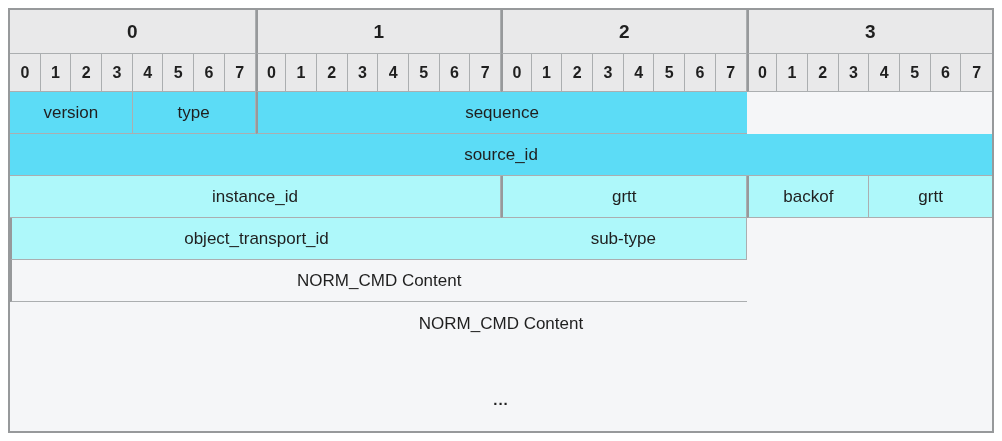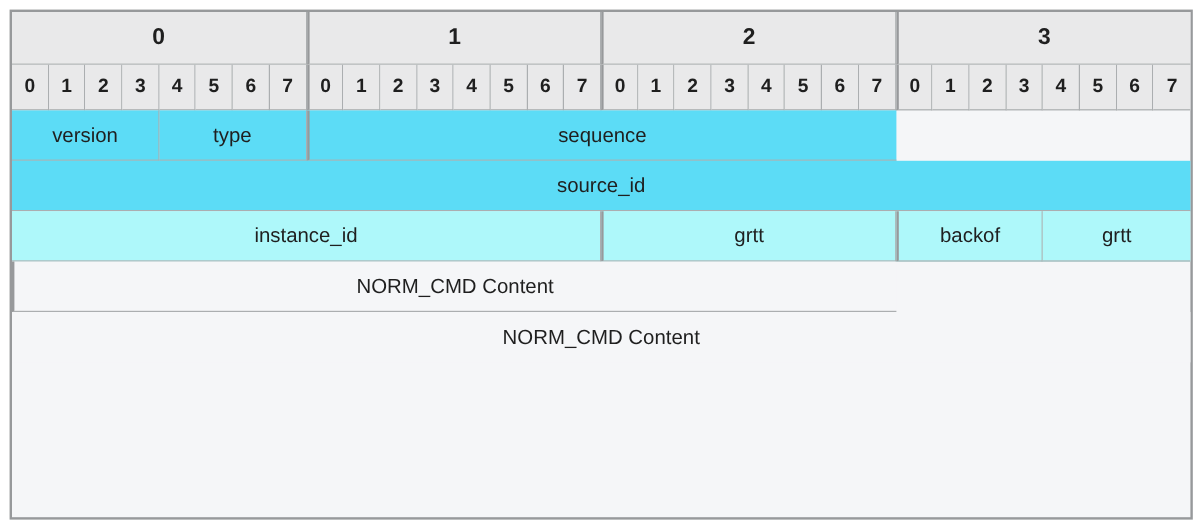--- a/index.html
+++ b/index.html
@@ -124,19 +124,21 @@
       <div class="cell bit-cell" style="grid-column: span 1;">6</div>
       <div class="cell bit-cell col-end" style="grid-column: span 1;">7</div>
       <div class="cell field-cell tone-dark" style="grid-column: span 4;">version</div>
       <div class="cell field-cell tone-dark" style="grid-column: span 4;">type</div>
       <div class="cell field-cell tone-dark byte-start col-end" style="grid-column: span 16;">sequence</div>
       <div class="cell field-cell tone-dark col-end" style="grid-column: span 32;">source_id</div>
       <div class="cell field-cell tone-pale" style="grid-column: span 16; text-align: center;">instance_id</div>
       <div class="cell field-cell tone-pale byte-start" style="grid-column: span 8;">grtt</div>
       <div class="cell field-cell tone-pale byte-start" style="grid-column: span 4;">backof</div>
       <div class="cell field-cell tone-pale col-end" style="grid-column: span 4;">grtt</div>
+      <div class="cell field-cell tone-pale byte-start col-end" style="grid-column: span 16;">object_transport_id</div>
+      <div class="cell field-cell tone-pale" style="grid-column: span 8;">sub-type</div>
       <div class="cell field-cell tone-plain byte-start col-end" style="grid-column: span 24;">NORM_CMD Content</div>
       <div class="cell content-cell">
       <div class="content-label">NORM_CMD Content</div>
       <div class="ellipsis">...</div>
     </div>
     </div>
 </div>
 
 </body></html>

